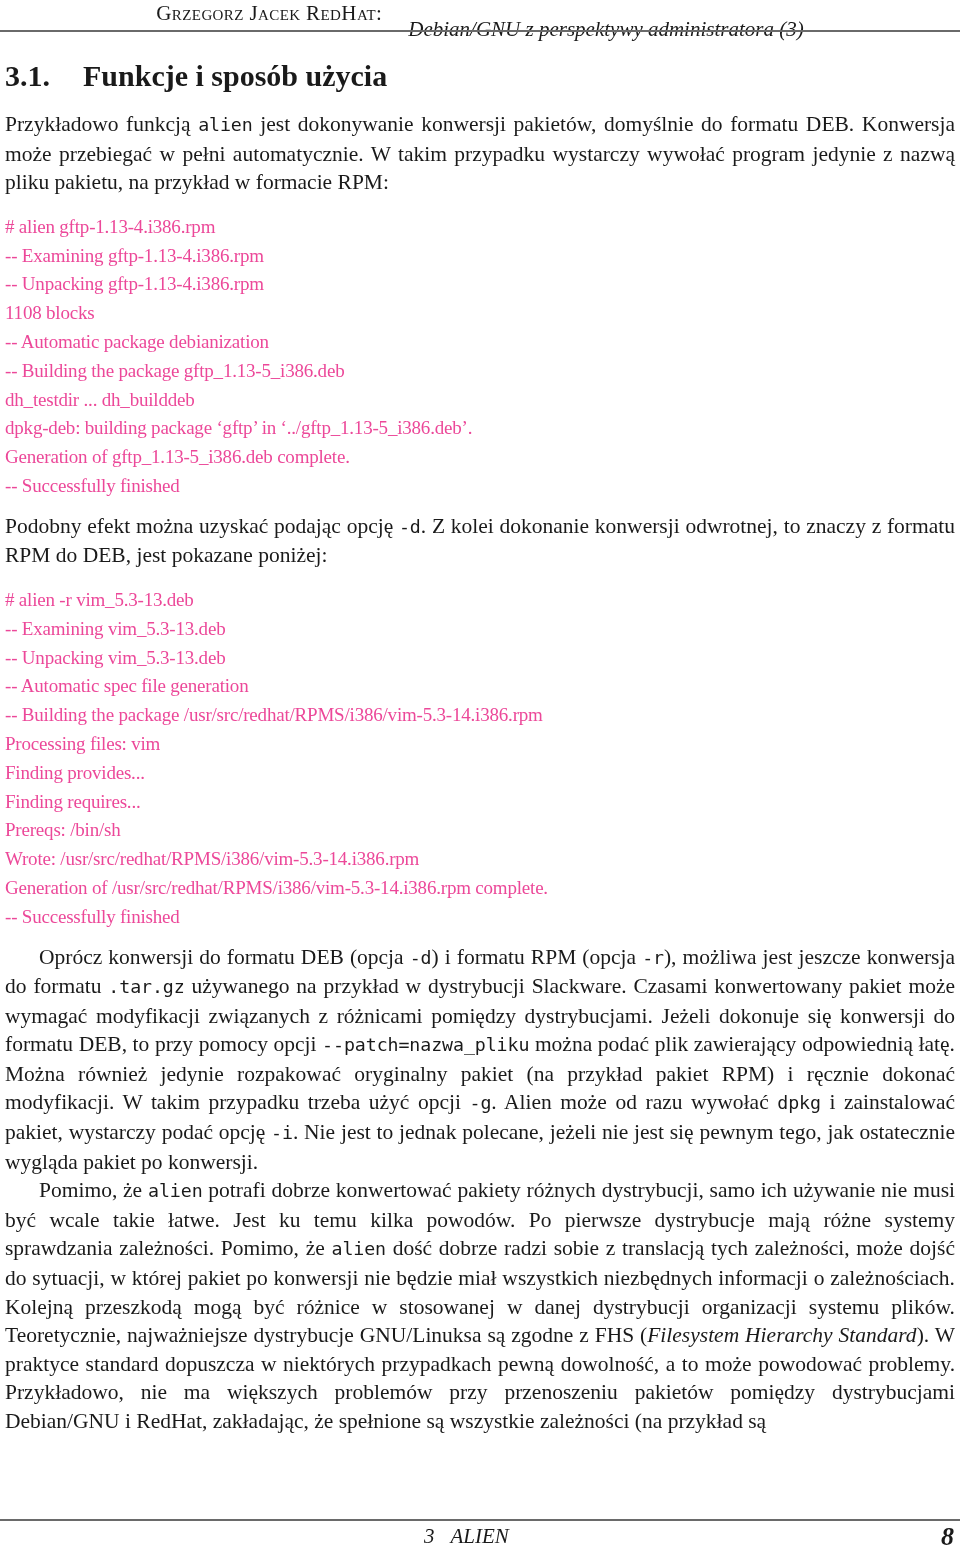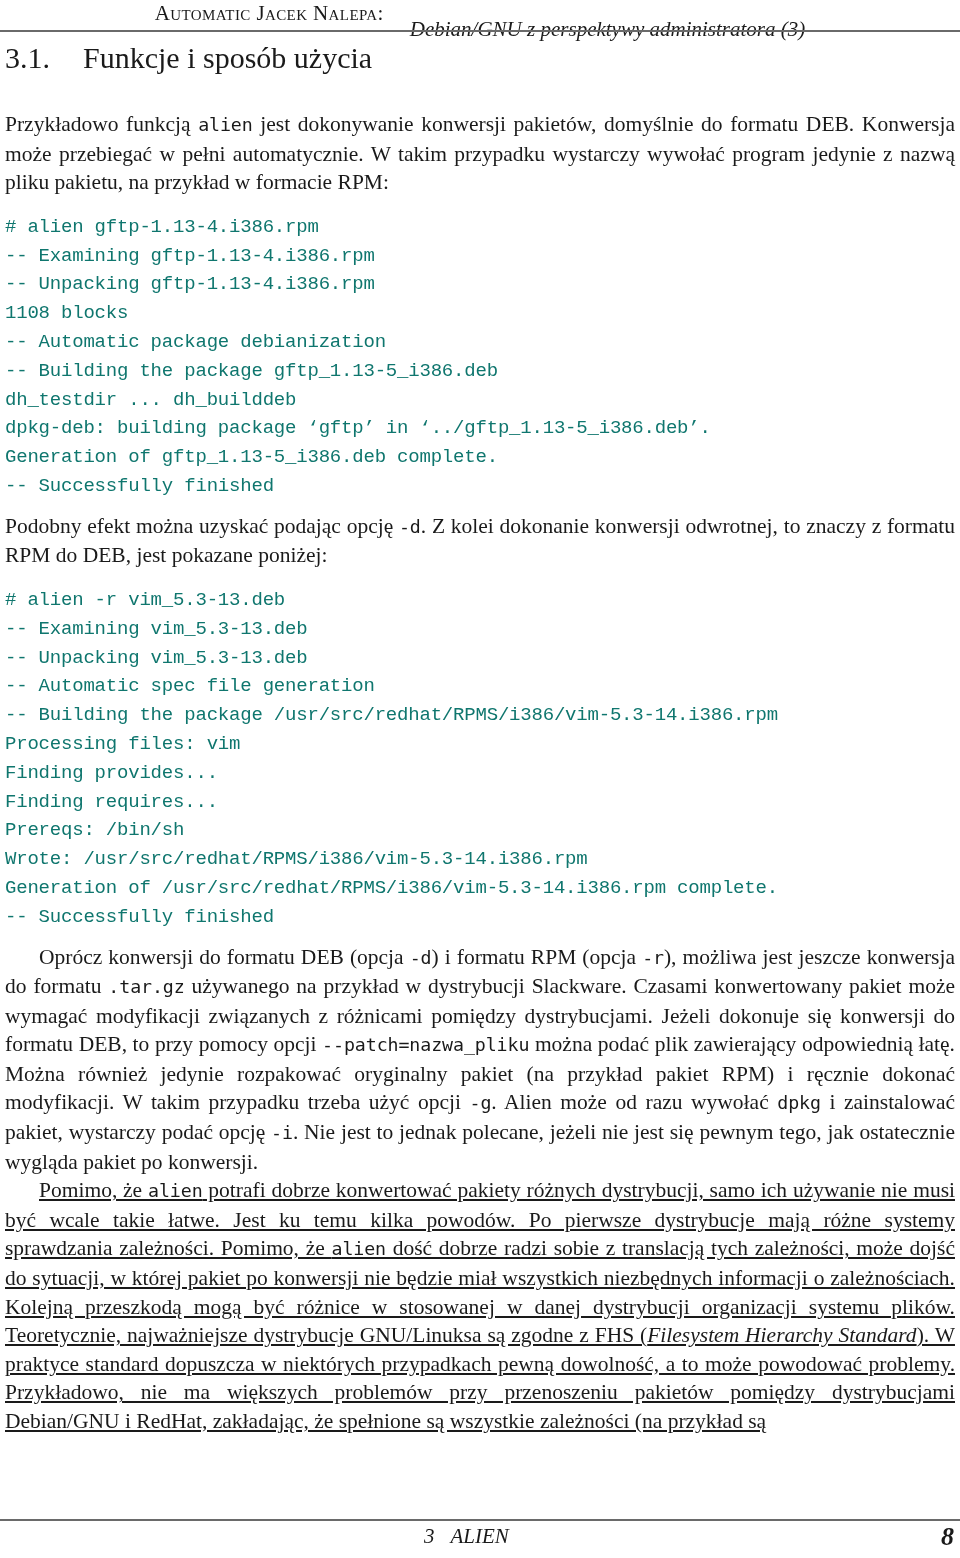--- a/index.html
+++ b/index.html
@@ -53,25 +53,25 @@
     top: 30px;
     left: 0;
     width: 960px;
     height: 2px;
     background: #6a6a6a;
   }
 
   
   .section-heading {
     position: absolute;
-    top: 41px;
+    top: 59px;
     left: 5px;
     width: 950px;
     font-size: 30px;
-    font-weight: normal;
+    font-weight: bold;
     line-height: 1.1;
     white-space: nowrap;
   }
   .section-heading .secnum {
     display: inline-block;
     width: 78px;
   }
 
   
   .body {
@@ -82,37 +82,37 @@
   }
   p.para {
     margin: 0 0 0 0;
     font-size: 21.5px;
     line-height: 28.6px;
     text-align: justify;
     text-justify: inter-word;
     hyphens: manual;
   }
   p.para.indent { text-indent: 34px; }
-  p.para + p.para { margin-top: 0; text-decoration: underline; }
+  p.para + p.para { margin-top: 0; }
 
   code, .mono {
     font-family: "DejaVu Sans Mono", "Liberation Mono", monospace;
     font-size: 18.3px;
     letter-spacing: -0.1px;
   }
 
   
   pre.verb {
     margin: 0;
-    font-family: Liberation Mono, monospace;
+    font-family: Liberation Serif, serif;
     font-size: 19px;
     line-height: 28.8px;
     letter-spacing: -0.2px;
     white-space: pre;
-    color: #0f766e;
+    color: #ec4899;
   }
   .gap-sm { height: 16px; }
   .gap-xs { height: 11px; }
 
   
   .rule-bot {
     position: absolute;
     top: 1519px;
     left: 0;
     width: 960px;
@@ -143,21 +143,21 @@
     font-style: italic;
     font-weight: bold;
   }
 </style>
 </head>
 <body>
 
 <div class="page">
 
   <div class="runhead">
-    <span class="author">Automatic Jacek Nalepa:</span>
+    <span class="author">Grzegorz Jacek RedHat:</span>
     <span class="title">Debian/GNU z perspektywy administratora (3)</span>
   </div>
   <div class="rule-top"></div>
 
   <div class="section-heading">
     <span class="secnum">3.1.</span><span>Funkcje i sposób użycia</span>
   </div>
 
   <div class="body">
 

